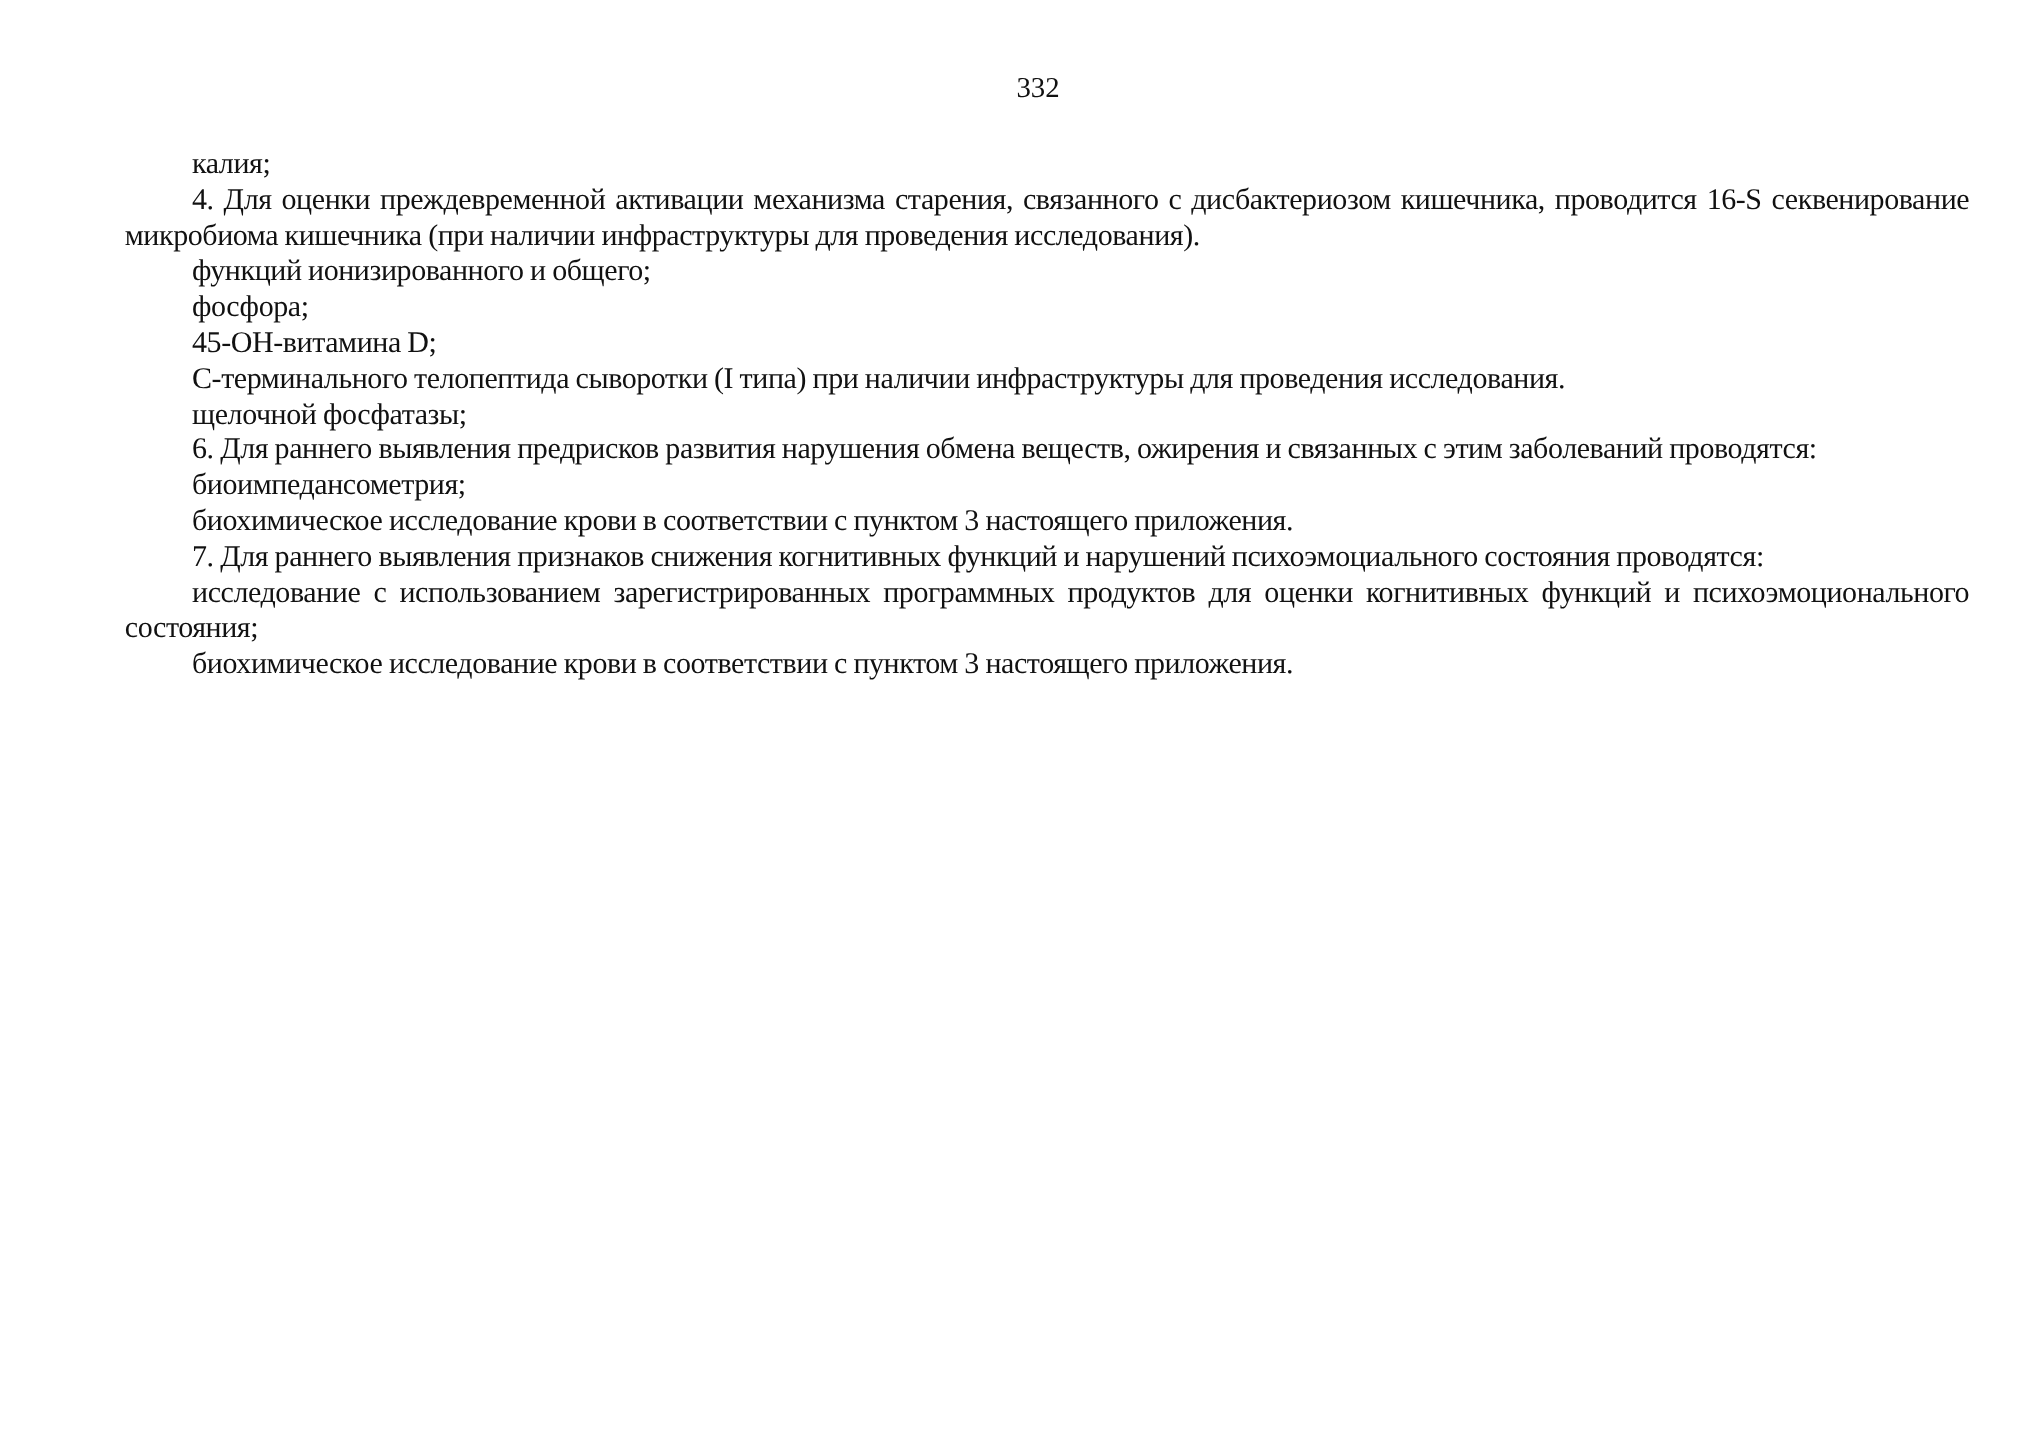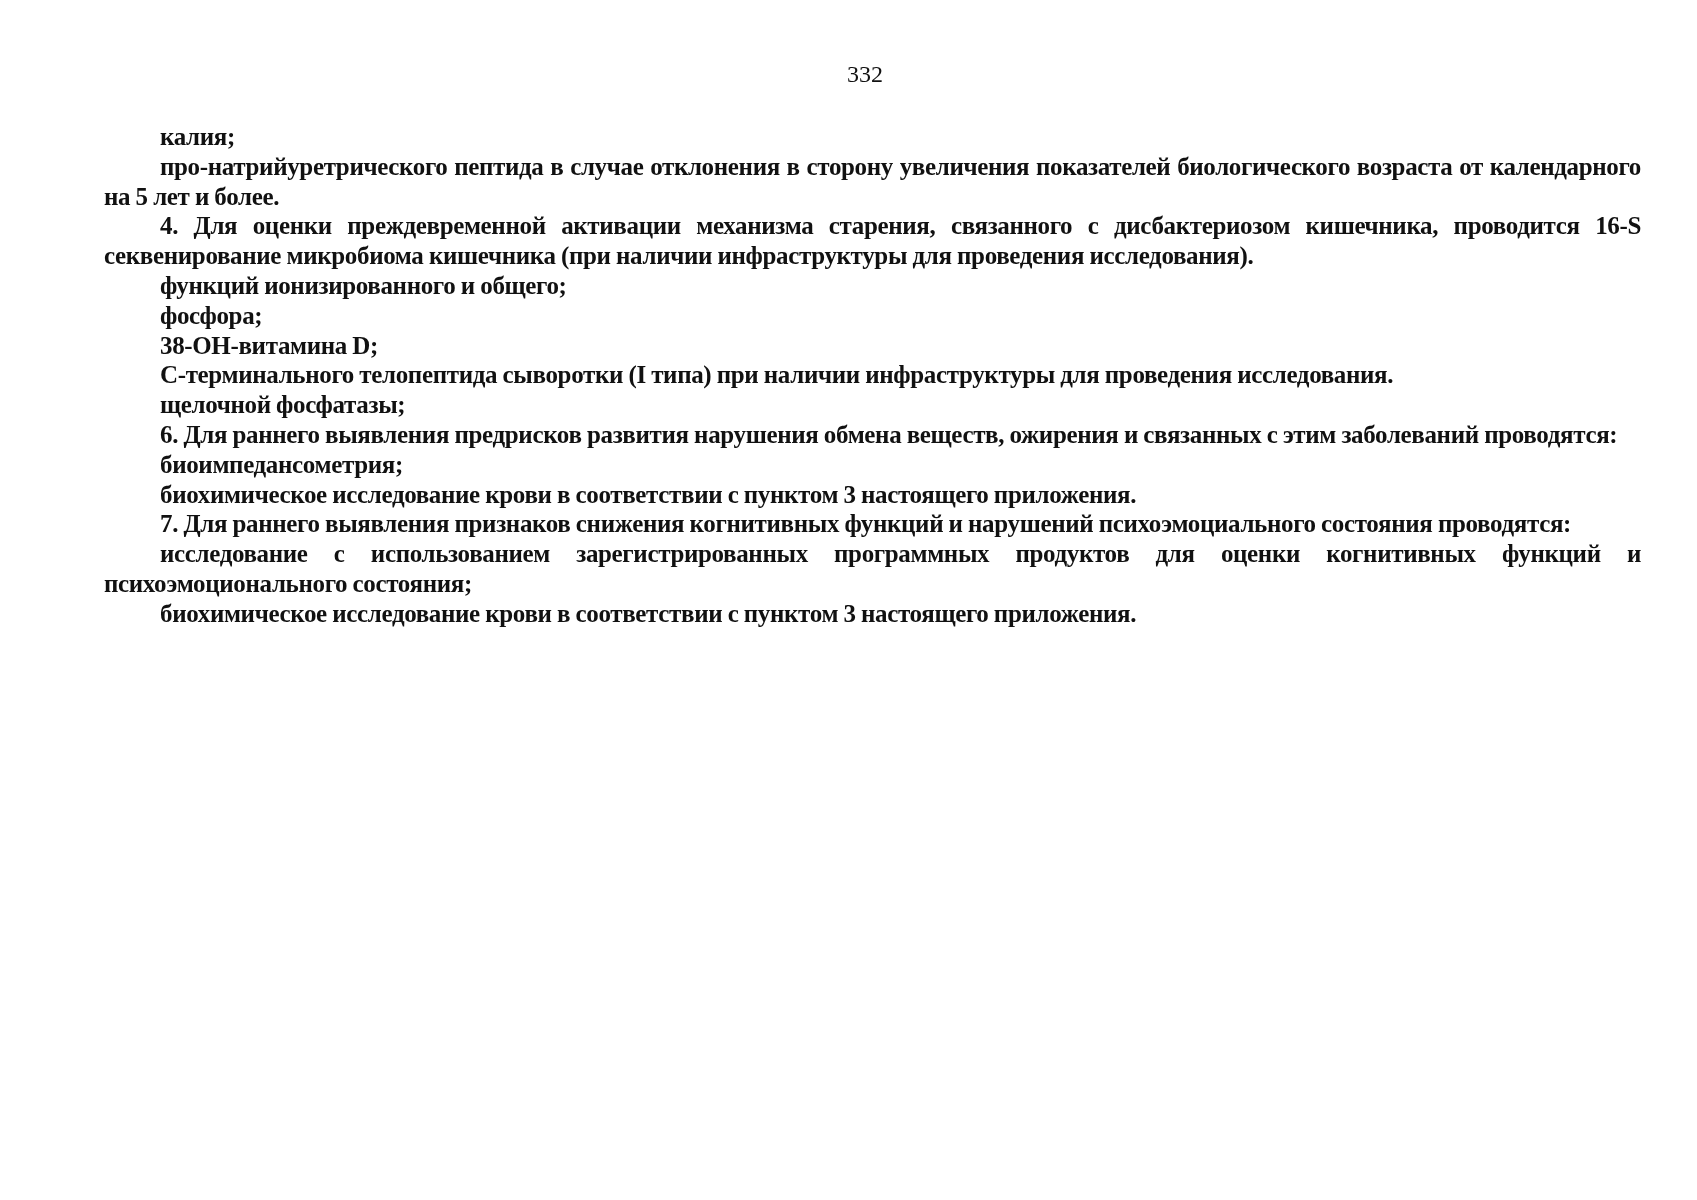--- a/index.html
+++ b/index.html
@@ -3,34 +3,33 @@
   <meta charset="utf-8">
   <style>
     html, body { margin: 0; padding: 0; background: #ffffff; }
     body { width: 1697px; height: 1200px; position: relative; overflow: hidden;
       font-family: "Liberation Serif", "DejaVu Serif", serif; color: #111111; }
     .page-number { position: absolute; top: 60px; left: 0; width: 1730px; text-align: center;
       font-size: 24px; line-height: 28px; }
     .content { position: absolute; top: 122px; left: 104px; width: 1537px;
       font-size: 25px; line-height: 29.8px; letter-spacing: -0.35px; word-spacing: -0.5px; }
     .p { margin: 0; padding: 0; text-align: justify; text-indent: 56px; }
-    .p.last-line-left { text-align-last: left; font-weight: bold; }
+    .p.last-line-left { text-align-last: left; }
   </style>
 </head>
 <body>
 
 <div class="page-number">332</div>
 
 <div class="content">
   <p class="p last-line-left">калия;</p>
-  <p class="p last-line-left">про-натрийуретрического пептида в случае отклонения в сторону увеличения показателей биологического возраста от календарного на 5 лет и более.</p>
   <p class="p last-line-left">4. Для оценки преждевременной активации механизма старения, связанного с дисбактериозом кишечника, проводится 16-S секвенирование микробиома кишечника (при наличии инфраструктуры для проведения исследования).</p>
   <p class="p last-line-left">функций ионизированного и общего;</p>
   <p class="p last-line-left">фосфора;</p>
-  <p class="p last-line-left">38-ОН-витамина D;</p>
+  <p class="p last-line-left">45-ОН-витамина D;</p>
   <p class="p last-line-left">С-терминального телопептида сыворотки (I типа) при наличии инфраструктуры для проведения исследования.</p>
   <p class="p last-line-left">щелочной фосфатазы;</p>
   <p class="p last-line-left">6. Для раннего выявления предрисков развития нарушения обмена веществ, ожирения и связанных с этим заболеваний проводятся:</p>
   <p class="p last-line-left">биоимпедансометрия;</p>
   <p class="p last-line-left">биохимическое исследование крови в соответствии с пунктом 3 настоящего приложения.</p>
   <p class="p last-line-left">7. Для раннего выявления признаков снижения когнитивных функций и нарушений психоэмоциального состояния проводятся:</p>
   <p class="p last-line-left">исследование с использованием зарегистрированных программных продуктов для оценки когнитивных функций и психоэмоционального состояния;</p>
   <p class="p last-line-left">биохимическое исследование крови в соответствии с пунктом 3 настоящего приложения.</p>
 </div>
 

